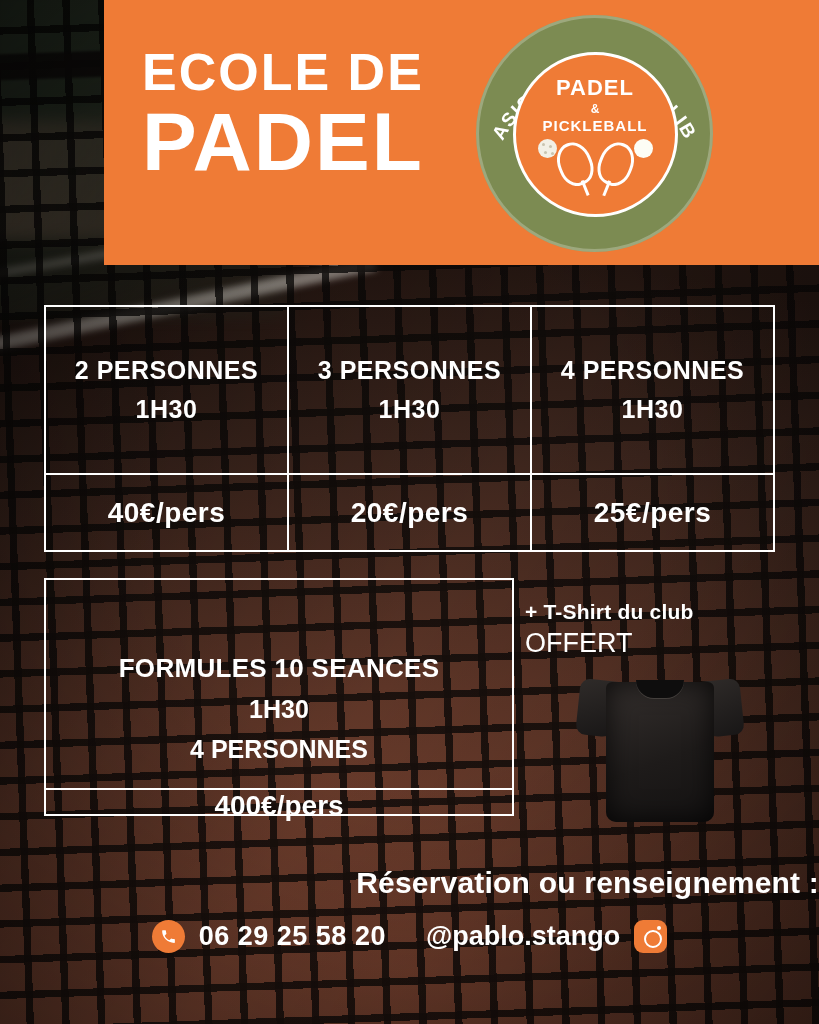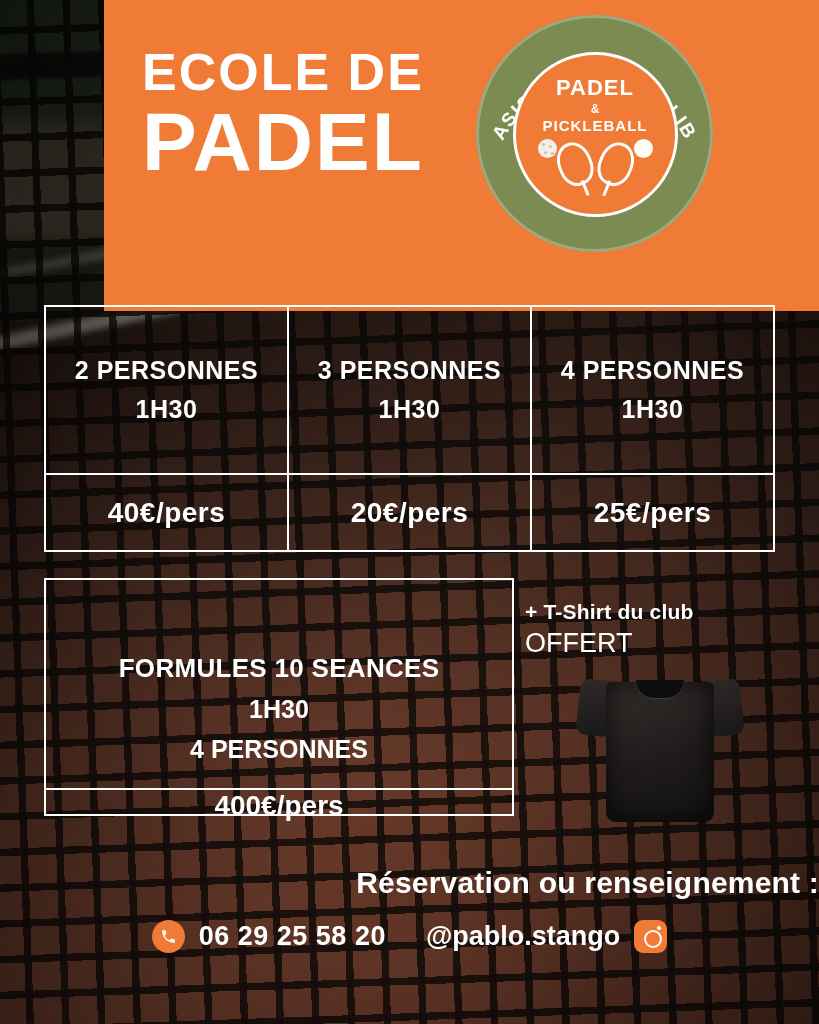--- a/index.html
+++ b/index.html
@@ -91,21 +91,21 @@
   .vignette {
     position: absolute;
     inset: 0;
     background: radial-gradient(ellipse 85% 75% at 50% 50%, rgba(0,0,0,0) 35%, rgba(0,0,0,.45) 100%);
   }
 
   
   .header {
     position: absolute;
     left: 104px; top: 0;
-    width: 715px; height: 311px;
+    width: 715px; height: 265px;
     background: #ef7b36;
   }
   .header-title {
     position: absolute;
     left: 38px; top: 48px;
     color: #ffffff;
     font-weight: bold;
     line-height: 0.95;
     letter-spacing: 1px;
   }

